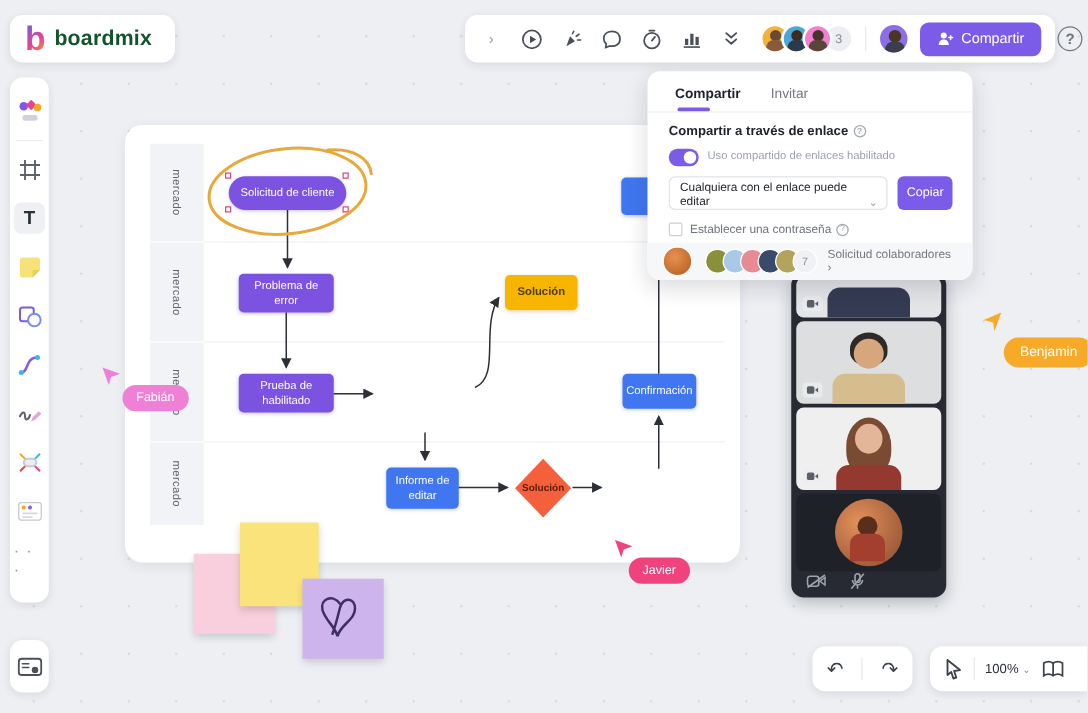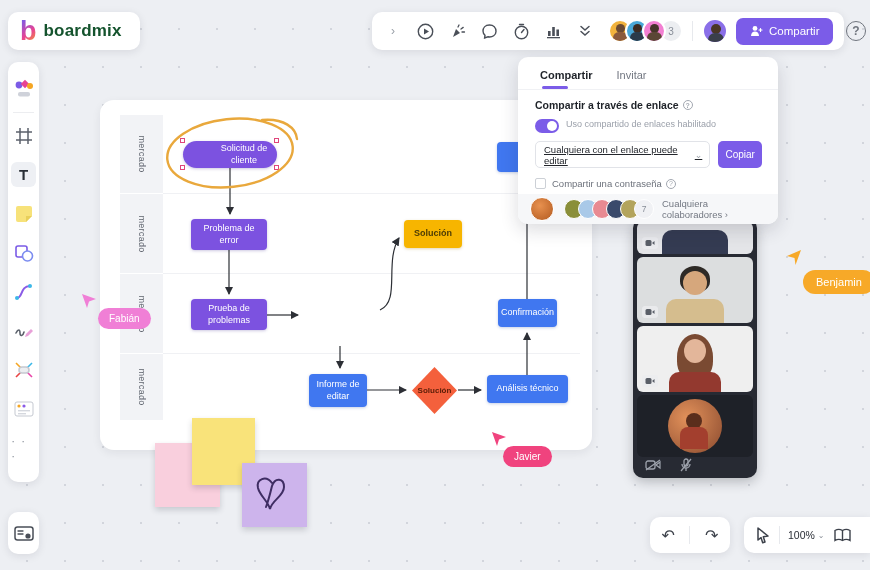--- a/index.html
+++ b/index.html
@@ -45,21 +45,21 @@
   
   .board { left:100px; top:100px; width:492px; height:350px; background:#fff; border-radius:14px; box-shadow:0 3px 10px rgba(30,34,48,.07); z-index:1; }
   .lane-line { position:absolute; left:63px; width:417px; height:1px; background:#f0f1f4; }
   .lane-col { position:absolute; left:20px; top:15px; width:43px; }
   .lane-cell { background:#f2f3f6; margin-bottom:1px; display:flex; align-items:center; justify-content:center; cursor:pointer; }
   .lane-cell span { transform:rotate(90deg); white-space:nowrap; font-size:9px; color:#5e636d; letter-spacing:.3px; }
   .node { position:absolute; display:flex; align-items:center; justify-content:center; text-align:center; color:#fff; font-size:9px; line-height:1.25; cursor:pointer; z-index:2; }
   .n-purple { background:#7c52e0; border-radius:4px; box-shadow:0 1px 3px rgba(60,40,140,.25); }
   .n-blue { background:#4077f0; border-radius:4px; box-shadow:0 1px 3px rgba(30,70,160,.25); }
   .n-yellow { background:#f7b500; border-radius:4px; color:#4c3c05; box-shadow:0 1px 3px rgba(160,120,10,.3); }
-  .pill { border-radius:14px !important;padding-left:28px; }
+  .pill { border-radius:14px !important; }
   .diamond { background:none !important; box-shadow:none; }
   .diamond svg { position:absolute; inset:0; }
   .diamond span { position:relative; z-index:1; font-size:8.5px; }
   .handle { position:absolute; width:5px; height:5px; background:#fff; border:1px solid #e0457b; z-index:3; }
 
   
   .sticky { position:absolute; box-shadow:0 3px 6px rgba(30,34,48,.18); cursor:pointer; }
 
   
   .cursor-label { position:absolute; color:#fff; font-size:10px; padding:5px 11px; border-radius:12px; z-index:8; }
@@ -72,21 +72,21 @@
   .dlg-tab.active { color:#1f2329; font-weight:700; }
   .dlg-tab.active::after { content:""; position:absolute; left:2px; bottom:0; width:26px; height:3px; border-radius:2px; background:#7b5ce8; }
   .dlg-body { padding:9px 16px 0 17px; }
   .dlg-title { font-size:10.5px; font-weight:700; color:#1f2329; display:flex; align-items:center; gap:4px; }
   .info-dot { width:10px; height:10px; border-radius:50%; border:1px solid #a3a8b1; color:#a3a8b1; font-size:7px; display:inline-flex; align-items:center; justify-content:center; cursor:pointer; }
   .toggle-row { display:flex; gap:7px; margin-top:8px; }
   .toggle { width:24px; height:14px; border-radius:8px; background:#7b5ce8; position:relative; cursor:pointer; flex:none; }
   .toggle::after { content:""; position:absolute; right:2px; top:2px; width:10px; height:10px; border-radius:50%; background:#fff; }
   .toggle-label { font-size:9px; color:#9ba0aa; }
   .perm-row { display:flex; gap:8px; margin-top:8px; }
-  .perm-select { width:180px; height:27px; border:1px solid #e1e3e8; border-radius:5px; display:flex; align-items:center; justify-content:space-between; padding:0 7px 0 8px; font-size:9.5px; color:#23262c; cursor:pointer; background:#fff;text-decoration:underline; }
+  .perm-select { width:180px; height:27px; border:1px solid #e1e3e8; border-radius:5px; display:flex; align-items:flex-end; justify-content:space-between; padding:0 7px 0 8px; font-size:9.5px; color:#23262c; cursor:pointer; background:#fff; }
   .perm-select .chev { color:#9aa0a8; font-size:9px; }
   .copy-btn { width:45px; height:27px; background:#7b5ce8; color:#fff; border-radius:5px; font-size:10px; display:flex; align-items:center; justify-content:center; cursor:pointer; }
   .pass-row { display:flex; align-items:center; gap:6px; margin-top:10px; }
   .checkbox { width:11px; height:11px; border:1px solid #ccd0d6; border-radius:2px; background:#fff; cursor:pointer; flex:none; }
   .pass-label { font-size:9.5px; color:#6d727c; display:flex; align-items:center; gap:4px; }
   .dlg-footer { position:absolute; left:0; right:0; bottom:0; height:30px; background:#f6f7f9; border-radius:0 0 10px 10px; display:flex; align-items:center; padding:0 12px; }
   .mini-av { width:20px; height:20px; border-radius:50%; border:1.5px solid #fff; margin-left:-6px; position:relative; overflow:hidden; flex:none; cursor:pointer; }
   .collab-link { font-size:9.5px; color:#737882; margin-left:8px; cursor:pointer; }
 
   
@@ -130,33 +130,30 @@
   </div>
 
   <div class="node n-blue" style="left:397px;top:42px;width:48px;height:30px"></div>
   <div class="node n-purple pill" style="left:83px;top:41px;width:94px;height:27px">
       <span>Solicitud de cliente</span>
     </div>
   <div class="node n-purple" style="left:91px;top:119px;width:76px;height:31px;padding:0 6px">
       <span>Problema de error</span>
     </div>
   <div class="node n-purple" style="left:91px;top:199px;width:76px;height:31px;padding:0 6px">
-      <span>Prueba de problemas</span>
+      <span>Prueba de habilitado</span>
     </div>
   <div class="node n-yellow" style="left:304px;top:120px;width:58px;height:28px;font-weight:700">
       <span>Solución</span>
     </div>
   <div class="node n-blue" style="left:398px;top:199px;width:59px;height:28px">
       <span>Confirmación</span>
     </div>
   <div class="node n-blue" style="left:209px;top:274px;width:58px;height:33px;padding:0 5px">
       <span>Informe de editar</span>
-    </div>
-  <div class="node n-blue" style="left:387px;top:275px;width:81px;height:28px">
-      <span>Análisis técnico</span>
     </div>
 
   <div class="node diamond" style="left:312px;top:267px;width:45px;height:47px;color:#5a1d07">
     <svg width="45" height="47" viewBox="0 0 45 47">
         <polygon points="22.5,0 45,23.5 22.5,47 0,23.5" fill="#f4603c"></polygon>
       </svg>
     <span style="font-size:8px;font-weight:700">Solución</span>
   </div>
 
   <div class="handle" style="left:80px;top:38px"></div>
@@ -281,36 +278,36 @@
     <div class="perm-row">
       <div class="perm-select">
         <span>Cualquiera con el enlace puede editar</span>
         <span class="chev">⌄</span>
       </div>
       <div class="copy-btn">Copiar</div>
     </div>
     <div class="pass-row">
       <div class="checkbox"></div>
       <span class="pass-label">
-        <span>Compartir una contraseña</span>
+        <span>Establecer una contraseña</span>
         <span class="info-dot">?</span>
       </span>
     </div>
   </div>
   <div class="dlg-footer">
     <div class="mini-av" style="width:24px;height:24px;margin-left:0;background:radial-gradient(circle at 40% 35%,#e8914f,#b25a20)"></div>
     <div style="display:flex;margin-left:10px">
       <div class="mini-av" style="margin-left:0;background:#8a8f3a"></div>
       <div class="mini-av" style="background:#a9c9e8"></div>
       <div class="mini-av" style="background:#e88a92"></div>
       <div class="mini-av" style="background:#3a4a6b"></div>
       <div class="mini-av" style="background:#b3a45c"></div>
       <div class="mini-av" style="background:#f0f1f4;display:flex;align-items:center;justify-content:center;font-size:8.5px;color:#878d97">7</div>
     </div>
-    <span class="collab-link"><span>Cualquiera colaboradores</span> <span>›</span></span>
+    <span class="collab-link"><span>Solicitud colaboradores</span> <span>›</span></span>
   </div>
 </div>
 
 <div class="abs card logo-card">
   <span class="logo-b">b</span>
   <span class="logo-text">boardmix</span>
 </div>
 
 <div class="abs card toolbar">
   <div class="tb-ic" style="color:#9aa0a8;font-size:12px">

